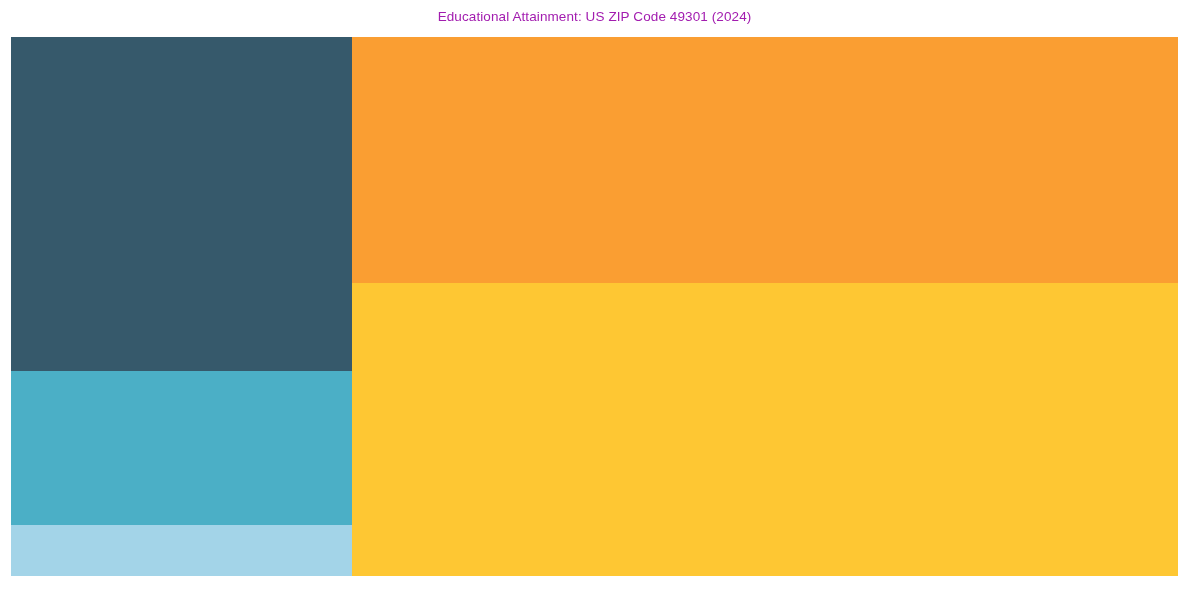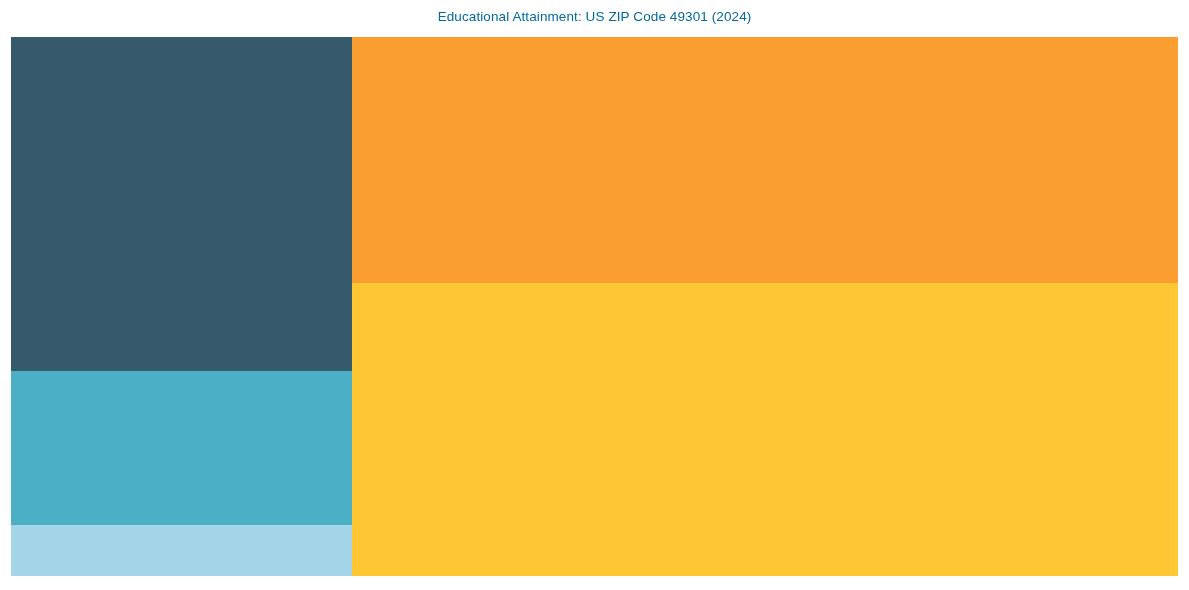--- a/index.html
+++ b/index.html
@@ -53,21 +53,21 @@
     width: 100%;
     box-sizing: border-box;
     overflow: hidden;
   }
 </style>
 </head>
 <body style="background: rgb(255, 255, 255);">
 
 <div id="figure" style="width: 1189px; height: 590px;">
 
-  <div id="chart-title" style="color: #0369a1;">Educational Attainment: US ZIP Code 49301 (2024)</div>
+  <div id="chart-title" style="color: #a21caf;">Educational Attainment: US ZIP Code 49301 (2024)</div>
 
   <div id="treemap" style="left: 11px; top: 37px; width: 1167px; height: 539px;">
 
     <div id="col-left" class="tm-col" style="width: 341px;">
 
       <div class="tm-tile" id="tile-dark-blue" style="top: 0px; height: 334px; background: rgb(54, 89, 107);">
         
       </div>
 
       <div class="tm-tile" id="tile-teal" style="top: 334px; height: 154px; background: rgb(75, 175, 198);">

